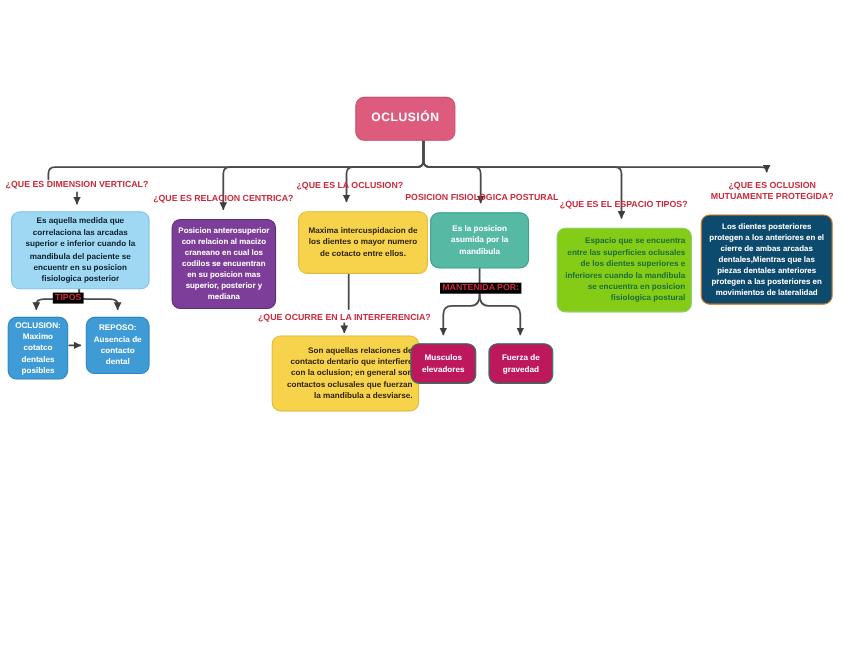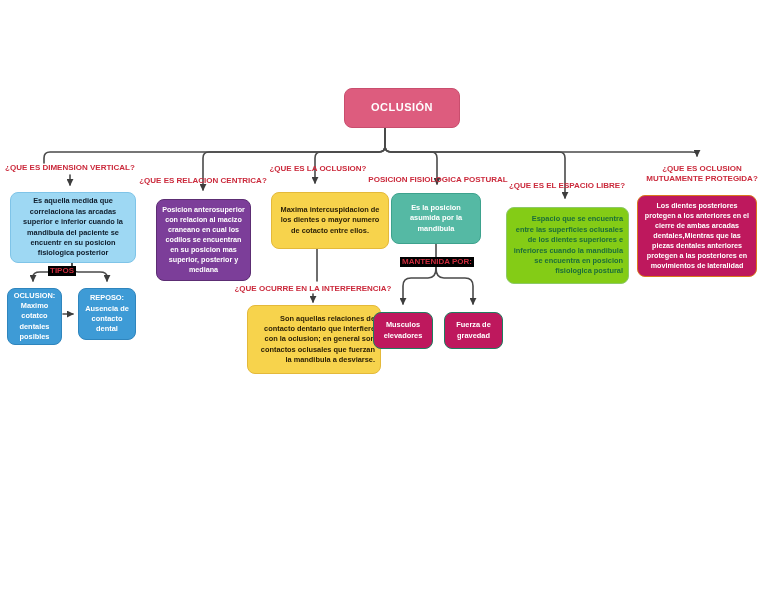--- a/index.html
+++ b/index.html
@@ -10,21 +10,21 @@
         text-align:center;font-weight:bold;border-radius:8px;box-sizing:border-box;
         padding:4px 5px;font-size:7.4px;line-height:1.4;}
   .root{background:#dd5c7e;border:1px solid #c94e6e;color:#ffffff;font-size:11px;letter-spacing:.5px;}
   .lightblue{background:#9ed8f3;border:1px solid #7fc4e8;color:#0e1c2b;}
   .blue{background:#3e9bd6;border:1px solid #2f85bd;color:#ffffff;}
   .purple{background:#7c3e99;border:1px solid #5c2d73;color:#ffffff;}
   .yellow{background:#f7d34c;border:1px solid #e4b93a;color:#2e2308;}
   .teal{background:#55b9a4;border:1px solid #3da28d;color:#ffffff;}
   .green{background:#be185d;border:1px solid #1f7d5e;color:#ffffff;}
   .lightgreen{background:#84cc16;border:1px solid #8cc968;color:#1d6e3a;text-align:right;}
-  .orange{background:#be185d;border:1px solid #d9791d;color:#ffffff;}
+  .orange{background:#0c4a6e;border:1px solid #d9791d;color:#ffffff;}
   .heading{position:absolute;z-index:3;color:#cb2a3c;font-weight:bold;font-size:8px;
            line-height:1.25;text-align:center;}
   .onwire{background:#000000;padding:0 2px;}
 </style>
 </head>
 <body>
 
 <div id="canvas">
 
   <svg id="wires" viewBox="0 0 768 594" xmlns="http://www.w3.org/2000/svg">
@@ -48,21 +48,21 @@
 
       <path d="M317,249 L317,281"></path>
       <path d="M313,294 L313,302" marker-end="url(#arr)"></path>
 
       <path d="M436,244 L436,268"></path>
       <path d="M436,268 Q436,278 428,278 L411,278 Q403,278 403,286 L403,304" marker-end="url(#arr)"></path>
       <path d="M436,268 Q436,278 444,278 L465,278 Q473,278 473,286 L473,304" marker-end="url(#arr)"></path>
     </g>
   </svg>
 
-  <div class="node root" style="left:344px;top:88px;width:116px;height:40px;">OCLUSIÓN</div>
+  <div class="node root" style="left:323px;top:88px;width:91px;height:40px;">OCLUSIÓN</div>
 
   <div class="heading" style="left:0px;top:163px;width:140px;">¿QUE ES DIMENSION VERTICAL?</div>
   <div class="node lightblue" style="left:10px;top:192px;width:126px;height:71px;">Es aquella medida que correlaciona las arcadas superior e inferior cuando la mandibula del paciente se encuentr en su posicion fisiologica posterior</div>
   <div class="heading onwire" style="left:48px;top:266px;width:auto;">TIPOS</div>
   <div class="node blue" style="left:7px;top:288px;width:55px;height:57px;">OCLUSION: Maximo cotatco dentales posibles</div>
   <div class="node blue" style="left:78px;top:288px;width:58px;height:52px;">REPOSO: Ausencia de contacto dental</div>
 
   <div class="heading" style="left:137px;top:176px;width:132px;">¿QUE ES RELACION CENTRICA?</div>
   <div class="node purple" style="left:156px;top:199px;width:95px;height:82px;font-size:7.2px;">Posicion anterosuperior con relacion al macizo craneano en cual los codilos se encuentran en su posicion mas superior, posterior y mediana</div>
 
@@ -70,19 +70,19 @@
   <div class="node yellow" style="left:271px;top:192px;width:118px;height:57px;">Maxima intercuspidacion de los dientes o mayor numero de cotacto entre ellos.</div>
   <div class="heading" style="left:231px;top:284px;width:164px;">¿QUE OCURRE EN LA INTERFERENCIA?</div>
   <div class="node yellow" style="left:247px;top:305px;width:134px;height:69px;text-align:right;">Son aquellas relaciones de contacto dentario que interfiere con la oclusion; en general son contactos oclusales que fuerzan la mandibula a desviarse.</div>
 
   <div class="heading" style="left:366px;top:175px;width:144px;">POSICION FISIOLOGICA POSTURAL</div>
   <div class="node teal" style="left:391px;top:193px;width:90px;height:51px;">Es la posicion asumida por la mandibula</div>
   <div class="heading onwire" style="left:400px;top:257px;width:auto;">MANTENIDA POR:</div>
   <div class="node green" style="left:373px;top:312px;width:60px;height:37px;">Musculos elevadores</div>
   <div class="node green" style="left:444px;top:312px;width:59px;height:37px;">Fuerza de gravedad</div>
 
-  <div class="heading" style="left:503px;top:181px;width:128px;">¿QUE ES EL ESPACIO LIBRE?</div>
+  <div class="heading" style="left:503px;top:181px;width:128px;">¿QUE ES EL ESPACIO TIPOS?</div>
   <div class="node lightgreen" style="left:506px;top:207px;width:123px;height:77px;">Espacio que se encuentra entre las superficies oclusales de los dientes superiores e inferiores cuando la mandibula se encuentra en posicion fisiologica postural</div>
 
   <div class="heading" style="left:636px;top:164px;width:132px;">¿QUE ES OCLUSION MUTUAMENTE PROTEGIDA?</div>
   <div class="node orange" style="left:637px;top:195px;width:120px;height:82px;font-size:7.2px;">Los dientes posteriores protegen a los anteriores en el cierre de ambas arcadas dentales,Mientras que las piezas dentales anteriores protegen a las posteriores en movimientos de lateralidad</div>
 
 </div>
 
 </body></html>

